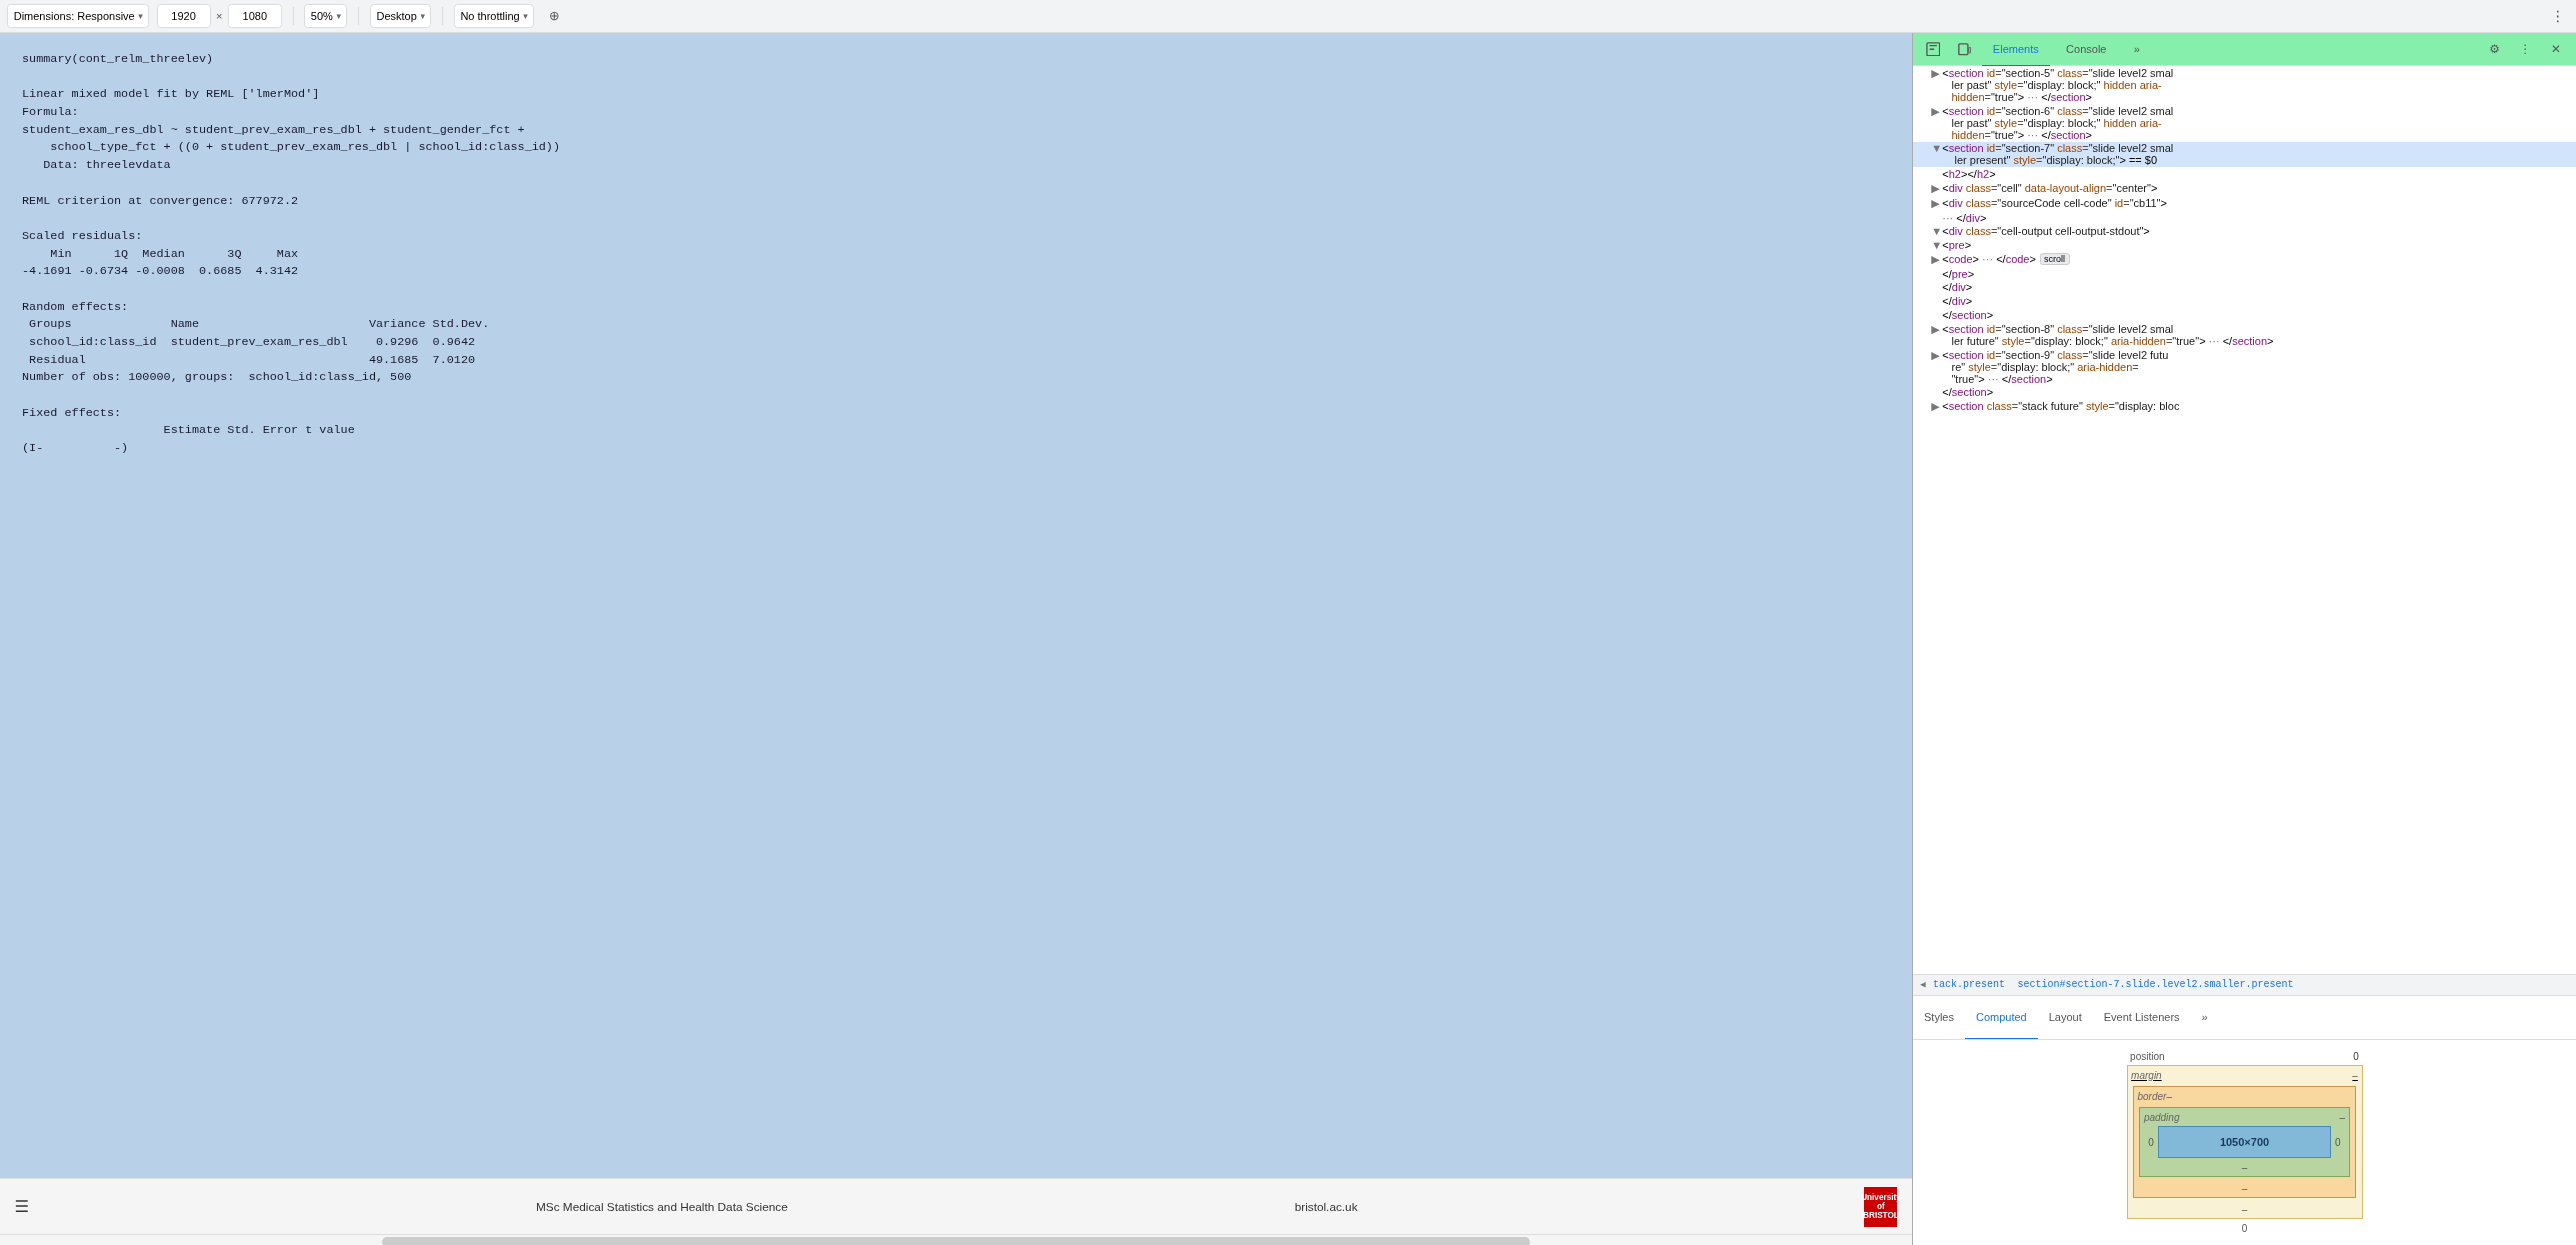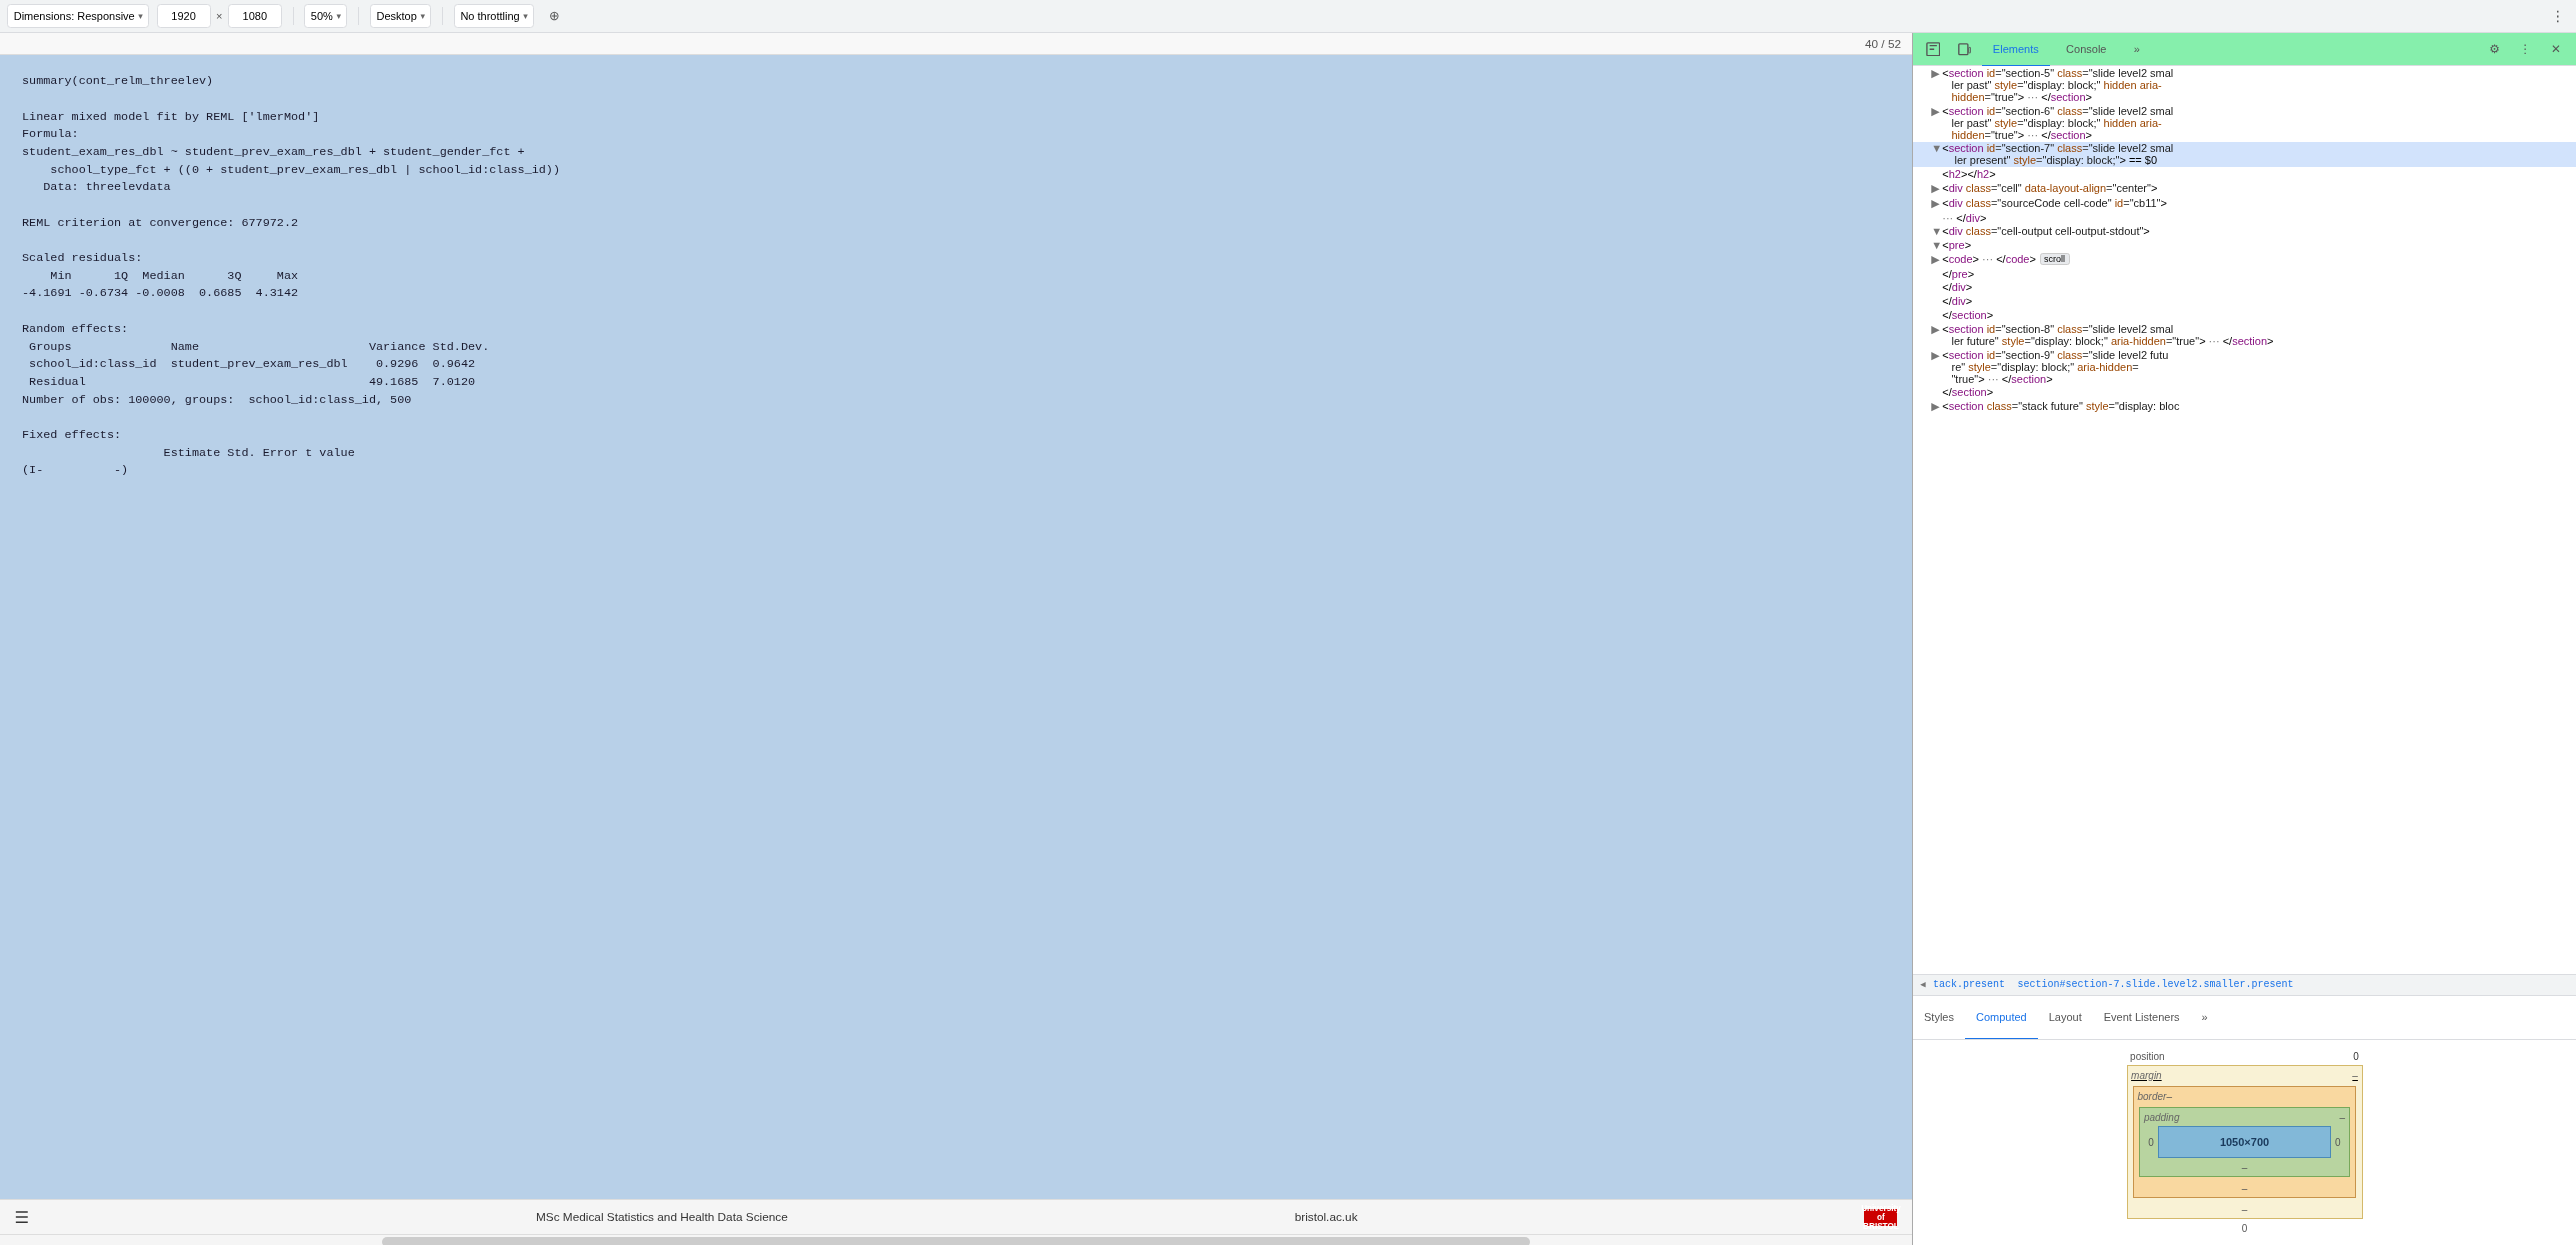--- a/index.html
+++ b/index.html
@@ -153,21 +153,21 @@
     }
 
     #footer-logo {
       display: flex;
       align-items: center;
       gap: 5.4px;
     }
 
     #footer-logo .logo-box {
       width: 33px;
-      height: 17px;
+      height: 40px;
       background: #cc0000;
       display: flex;
       align-items: center;
       justify-content: center;
       color: white;
       font-size: 8.2px;
       font-weight: bold;
       text-align: center;
       line-height: 1.1;
     }
@@ -377,23 +377,20 @@
   </div>
   <div class="toolbar-icon-btn">⊕</div>
   <div class="toolbar-spacer"></div>
   <div class="toolbar-dots">⋮</div>
 </div>
 
 <div id="main">
 
   <div id="browser-preview">
 
-    <div id="slide-counter">
-      <span>40 / 52</span>
-    </div>
 
     <div id="slide-area">
       <div id="slide-content">
         <pre>summary(cont_relm_threelev)
 
 Linear mixed model fit by REML ['lmerMod']
 Formula:
 student_exam_res_dbl ~ student_prev_exam_res_dbl + student_gender_fct +
     school_type_fct + ((0 + student_prev_exam_res_dbl | school_id:class_id))
    Data: threelevdata

